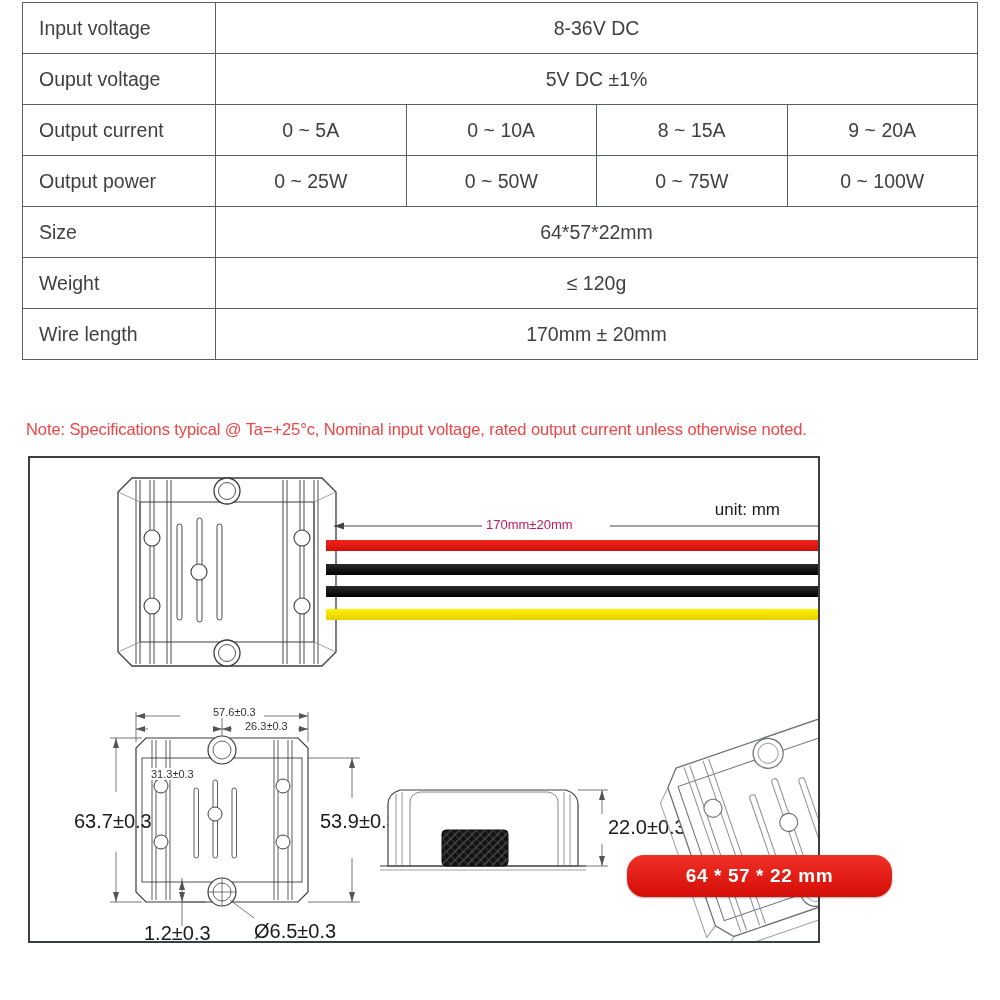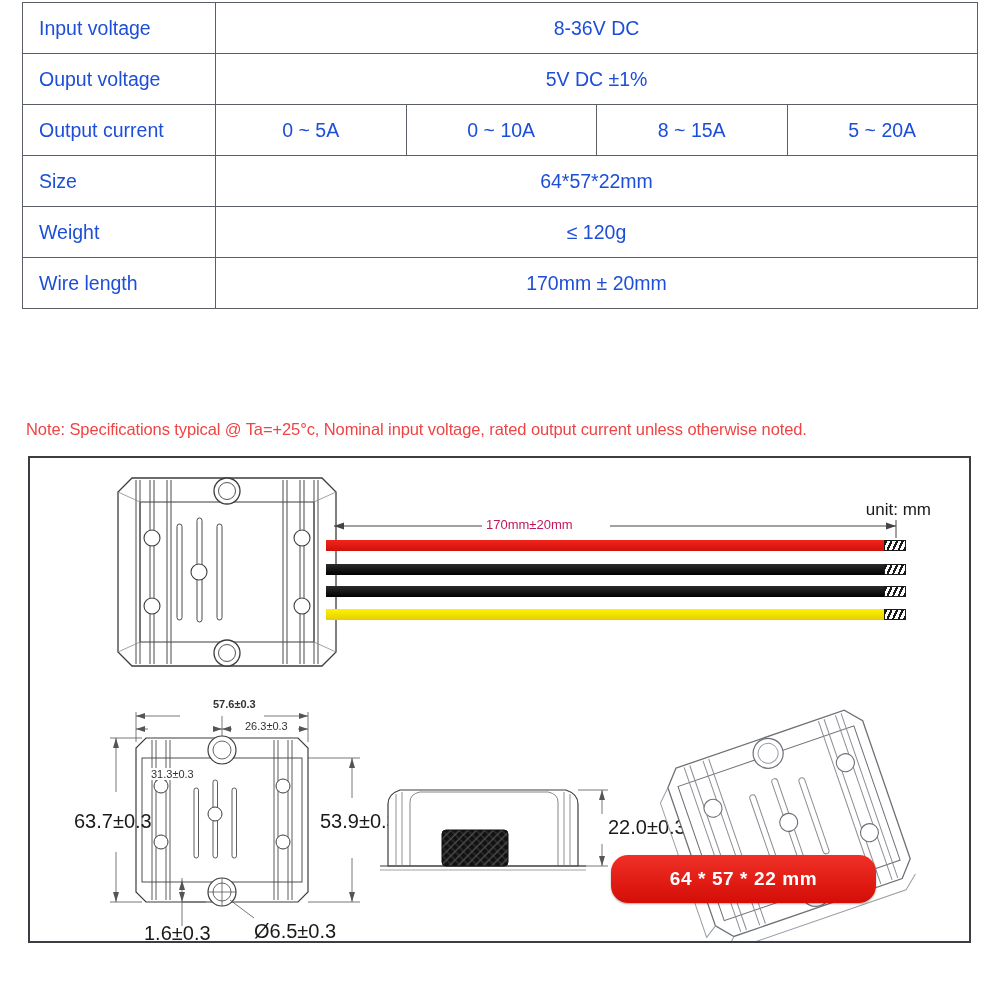--- a/index.html
+++ b/index.html
@@ -22,21 +22,21 @@
     left: 22px;
     top: 2px;
     width: 956px;
     border-collapse: collapse;
     table-layout: fixed;
   }
   .spec-table td {
     border: 1px solid #5a5f66;
     height: 50px;
     font-size: 19.5px;
-    color: #1d4ed8;
+    color: #404040;
     padding: 0 0 0 0;
     vertical-align: middle;
   }
   .spec-table td.label {
     padding-left: 16px;
     text-align: left;
     width: 176px;
   }
   .spec-table td.value {
     text-align: center;
@@ -51,21 +51,21 @@
     color: #ef4444;
     letter-spacing: -0.1px;
     white-space: nowrap;
   }
 
   
   .diagram-frame {
     position: absolute;
     left: 28px;
     top: 456px;
-    width: 943px;
+    width: 792px;
     height: 487px;
     border: 2px solid #3a3d42;
     background: #fff;
     box-sizing: border-box;
     overflow: hidden;
   }
 
   .unit-label {
     position: absolute;
     right: 38px;
@@ -99,24 +99,24 @@
   }
   .dim-label {
     position: absolute;
     font-size: 20px;
     color: #1a1a1a;
     white-space: nowrap;
   }
 
   .size-badge {
     position: absolute;
-    left: 611px;
+    left: 627px;
     top: 855px;
     width: 265px;
-    height: 48px;
+    height: 42px;
     border-radius: 17px;
     background: linear-gradient(#f03027,#d40d07);
     color: #fff;
     font-size: 19px;
     font-weight: bold;
     display: flex;
     align-items: center;
     justify-content: center;
     letter-spacing: 0.6px;
     box-shadow: 0 1px 2px rgba(0,0,0,.35);
@@ -137,23 +137,30 @@
     <tr>
       <td class="label">Ouput voltage</td>
       <td class="value" colspan="4">5V DC ±1%</td>
     </tr>
 
     <tr>
       <td class="label">Output current</td>
       <td class="value" style="width:190px">0 ~ 5A</td>
       <td class="value" style="width:186px">0 ~ 10A</td>
       <td class="value" style="width:206px">8 ~ 15A</td>
-      <td class="value">5 ~ 20A</td>
-    </tr>
-
+      <td class="value">9 ~ 20A</td>
+    </tr>
+
+    <tr>
+      <td class="label">Output power</td>
+      <td class="value">0 ~ 25W</td>
+      <td class="value">0 ~ 50W</td>
+      <td class="value">0 ~ 75W</td>
+      <td class="value">0 ~ 100W</td>
+    </tr>
 
 
     <tr>
       <td class="label">Size</td>
       <td class="value" colspan="4">64*57*22mm</td>
     </tr>
 
     <tr>
       <td class="label">Weight</td>
       <td class="value" colspan="4">≤ 120g</td>
@@ -322,26 +329,26 @@
 
       <line x1="80" y1="176" x2="80" y2="224"></line>
       <line x1="80" y1="200" x2="104" y2="200"></line>
       <polygon points="80,178 77,188 83,188" fill="#555" stroke="none"></polygon>
       <polygon points="80,200 77,190 83,190" fill="#555" stroke="none"></polygon>
 
       <line x1="128" y1="198" x2="152" y2="216"></line>
     </g>
   </svg>
 
-  <div class="dim-text" style="left:180px; top:240px;font-weight:bold;">57.6±0.3</div>
+  <div class="dim-text" style="left:180px; top:248px;">57.6±0.3</div>
   <div class="dim-text" style="left:118px; top:262px;margin-top:48px;">31.3±0.3</div>
   <div class="dim-text" style="left:212px; top:262px;">26.3±0.3</div>
   <div class="dim-label" style="left:44px; top:352px;">63.7±0.3</div>
   <div class="dim-label" style="left:290px; top:352px;">53.9±0.3</div>
-  <div class="dim-label" style="left:114px; top:464px;">1.6±0.3</div>
+  <div class="dim-label" style="left:114px; top:464px;">1.2±0.3</div>
   <div class="dim-label" style="left:224px; top:462px;">Ø6.5±0.3</div>
 
   <svg style="position:absolute; left:340px; top:300px; width:250px; height:130px;" viewBox="0 0 250 130" fill="none" stroke="#3c3c3c" stroke-width="1">
 
     <path d="M18 108 L18 46 Q18 36 30 32 L196 32 Q208 36 208 46 L208 108 Z" fill="#fff" stroke="#3c3c3c" stroke-width="1.2"></path>
     <path d="M40 108 L40 44 Q40 36 50 34 L178 34 Q188 36 188 44 L188 108" stroke="#777" stroke-width="0.9"></path>
     <line x1="10" y1="108" x2="216" y2="108" stroke="#3c3c3c" stroke-width="1.2"></line>
     <line x1="10" y1="112" x2="216" y2="112" stroke="#8a8a8a" stroke-width="0.8"></line>
 
     <g stroke="#777" stroke-width="0.8">

